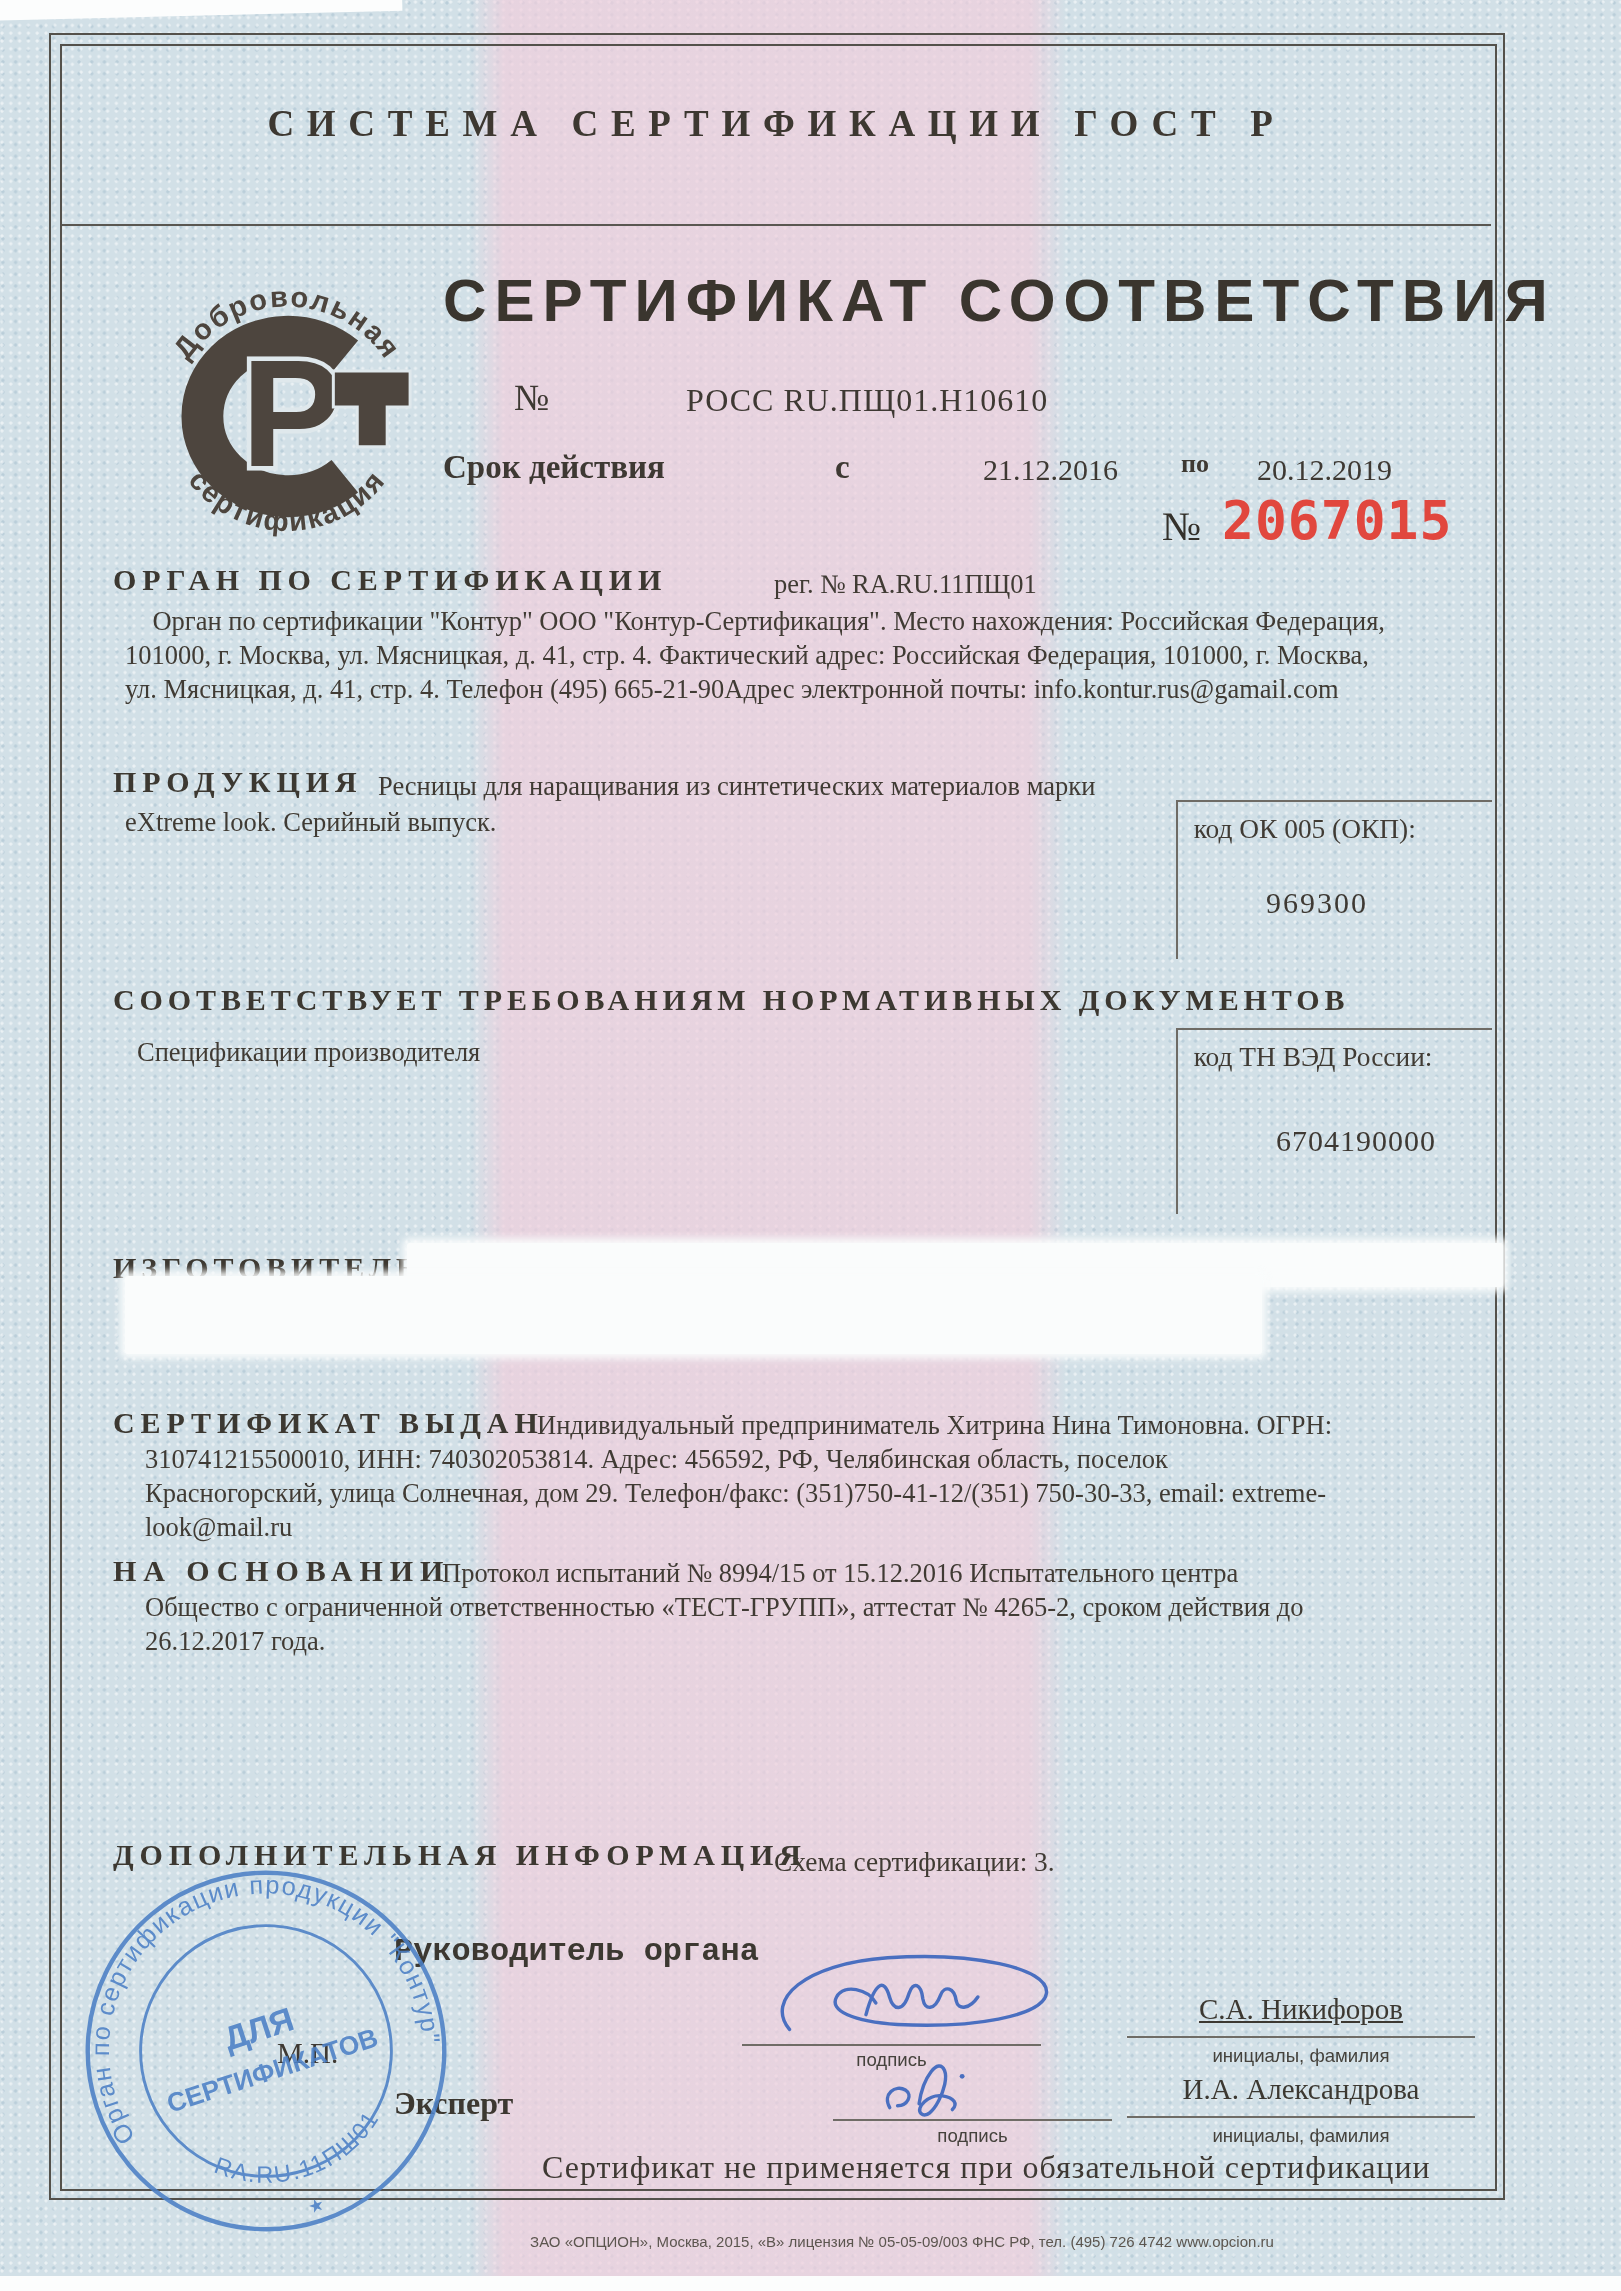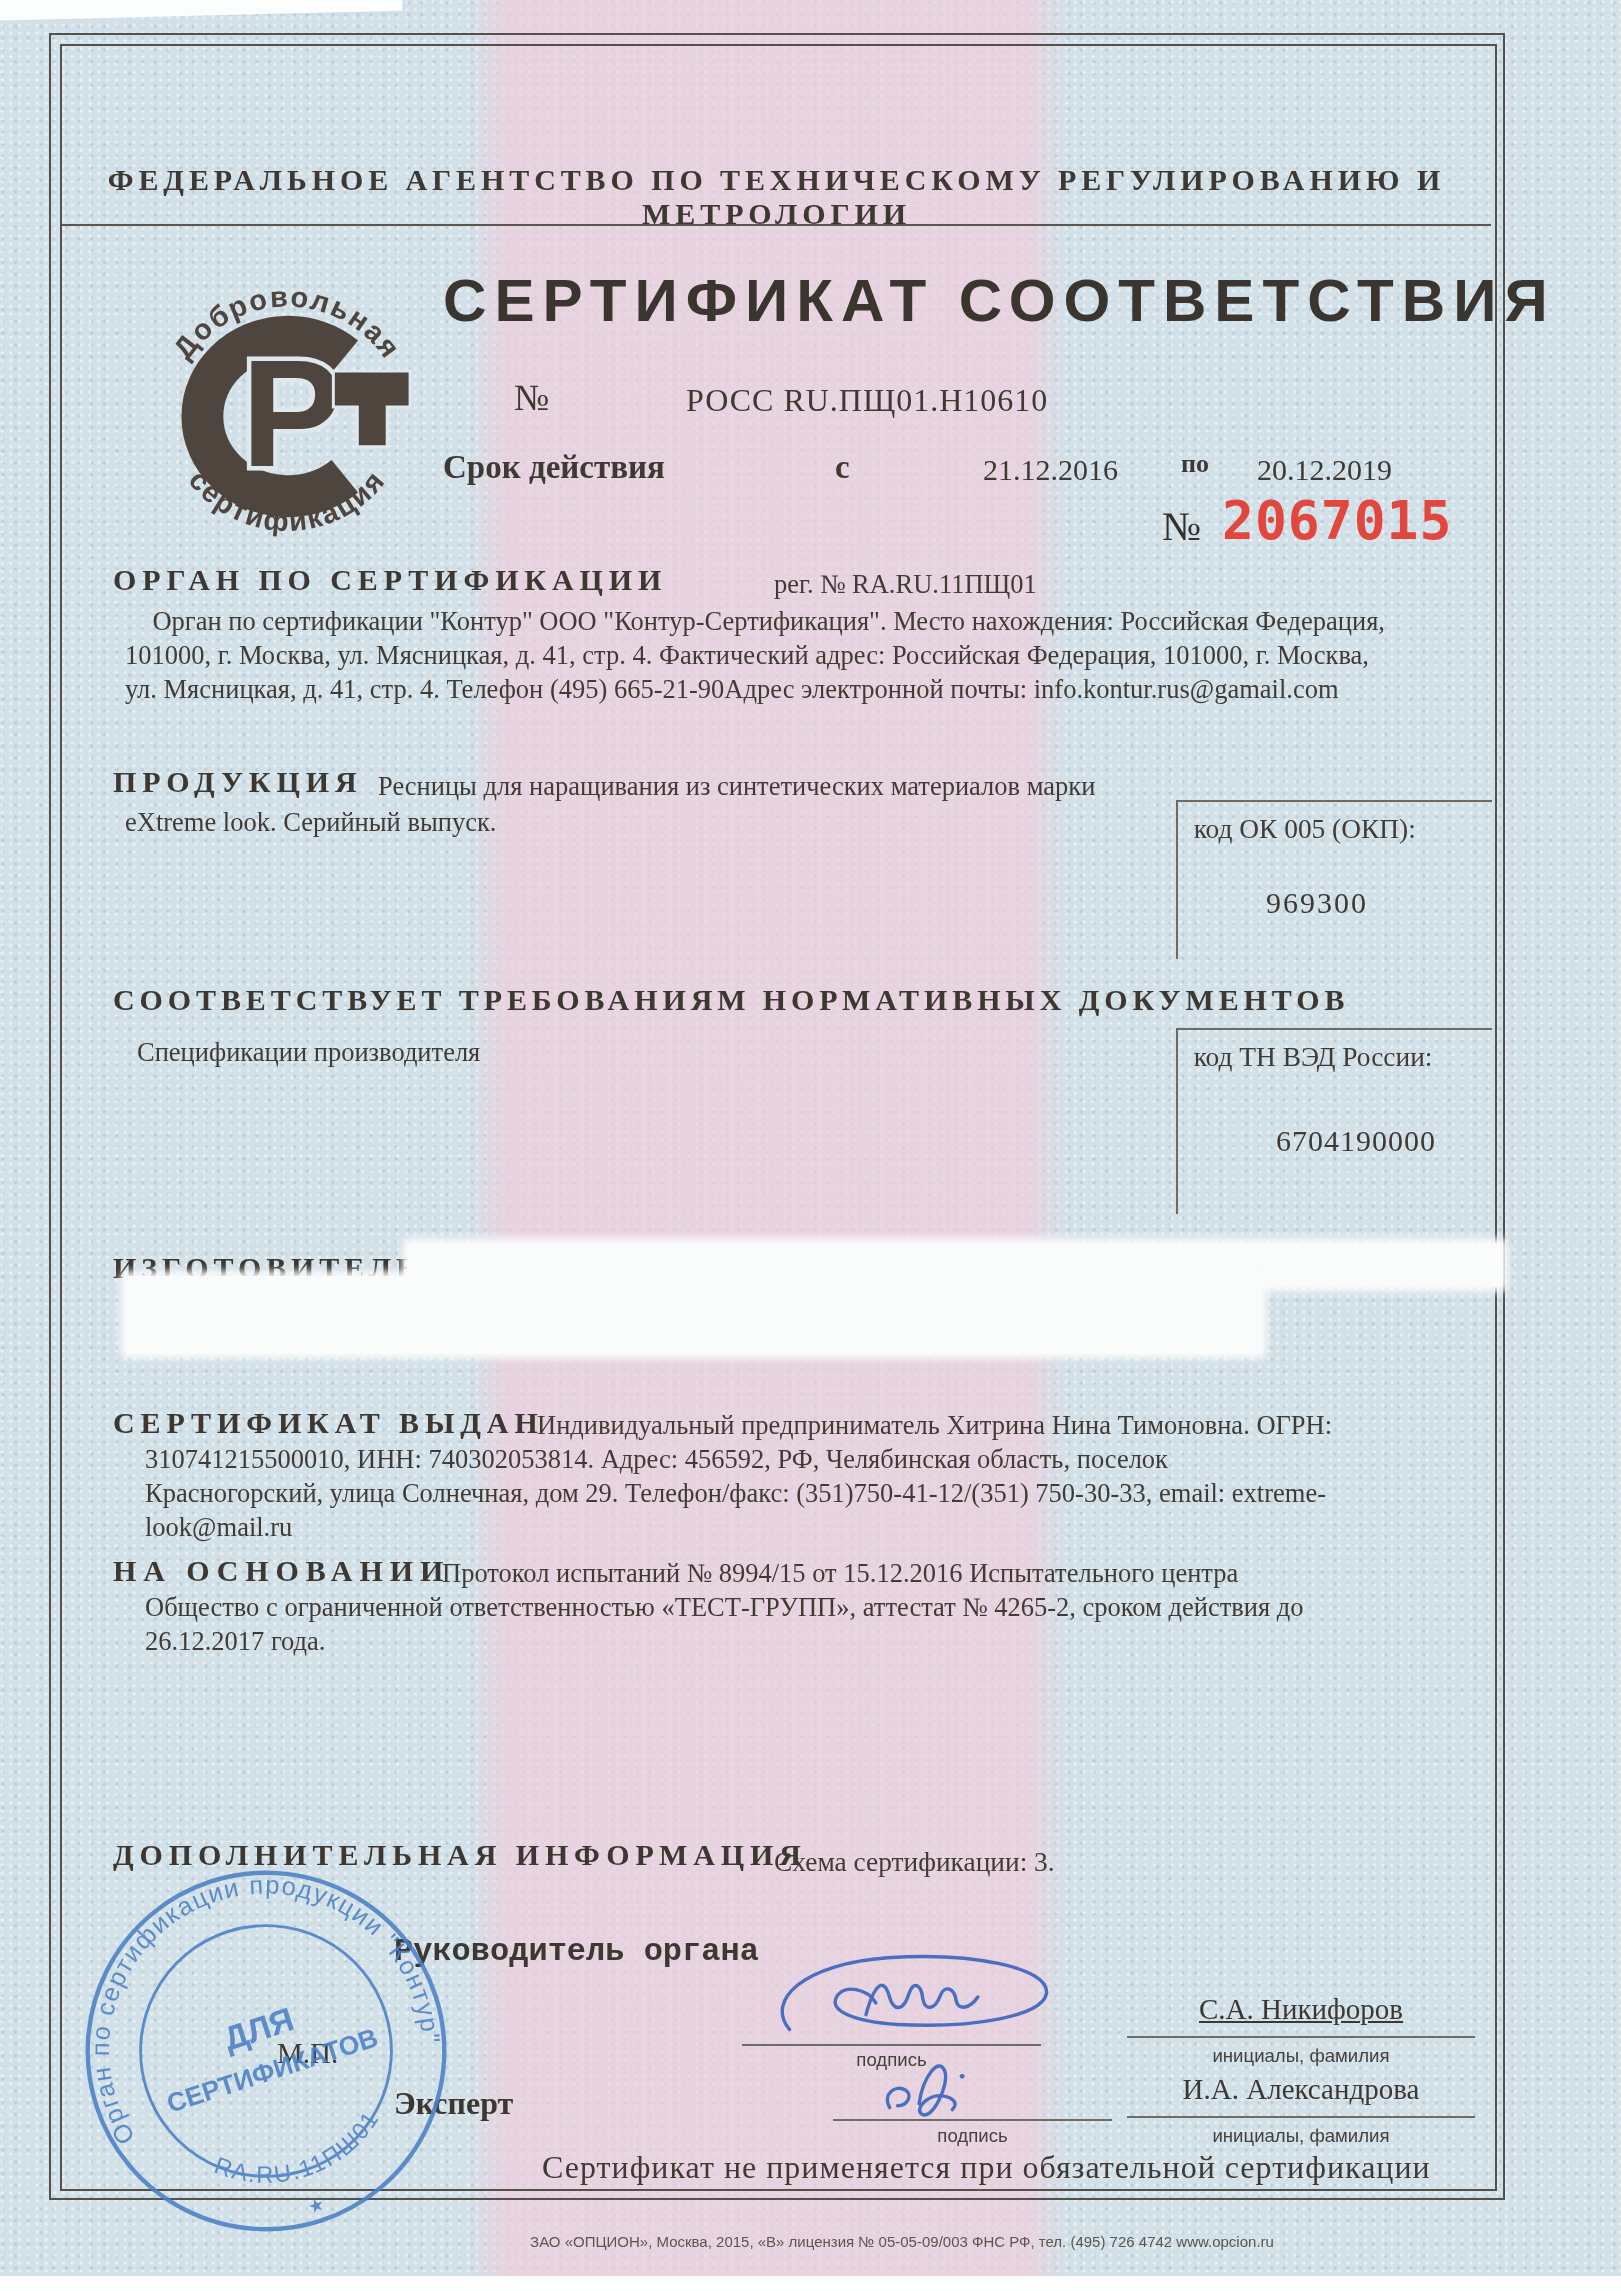--- a/index.html
+++ b/index.html
@@ -40,21 +40,21 @@
 <body>
 
 <div class="page">
 
   <div class="abs" style="left:-29px;top:-25.5px;width:431px;height:41px;background:#fcfdfd;transform:rotate(-1.4deg);"></div>
   <div class="abs" style="left:0;top:2276px;width:1621px;height:15.7px;background:#fcfdfd;"></div>
 
   <div class="frame" style="left:49px;top:33px;width:1452px;height:2163px;"></div>
   <div class="frame inner" style="left:60px;top:44px;width:1433px;height:2143px;"></div>
 
-  <div class="abs hdr2" style="left:60px;top:163px;width:1433px;">ФЕДЕРАЛЬНОЕ АГЕНТСТВО ПО ТЕХНИЧЕСКОМУ РЕГУЛИРОВАНИЮ И МЕТРОЛОГИИ</div>
+  <div class="abs hdr1" style="left:60px;top:102px;width:1433px;">СИСТЕМА СЕРТИФИКАЦИИ ГОСТ Р</div>
   <div class="hline" style="left:62px;top:224px;width:1429px;"></div>
 
   <svg class="abs" style="left:137px;top:255px;" width="300" height="304" viewBox="0 0 300 305">
     <defs>
       <path id="logoTop" d="M 46 114 A 118 118 0 0 1 254 114"></path>
       <path id="logoBottom" d="M 38 206 A 124 124 0 0 0 262 206"></path>
     </defs>
     <text font-size="29" font-weight="bold" fill="#4d453e" letter-spacing="2">
       <textPath href="#logoTop" startOffset="50%" text-anchor="middle">Добровольная</textPath>
     </text>

